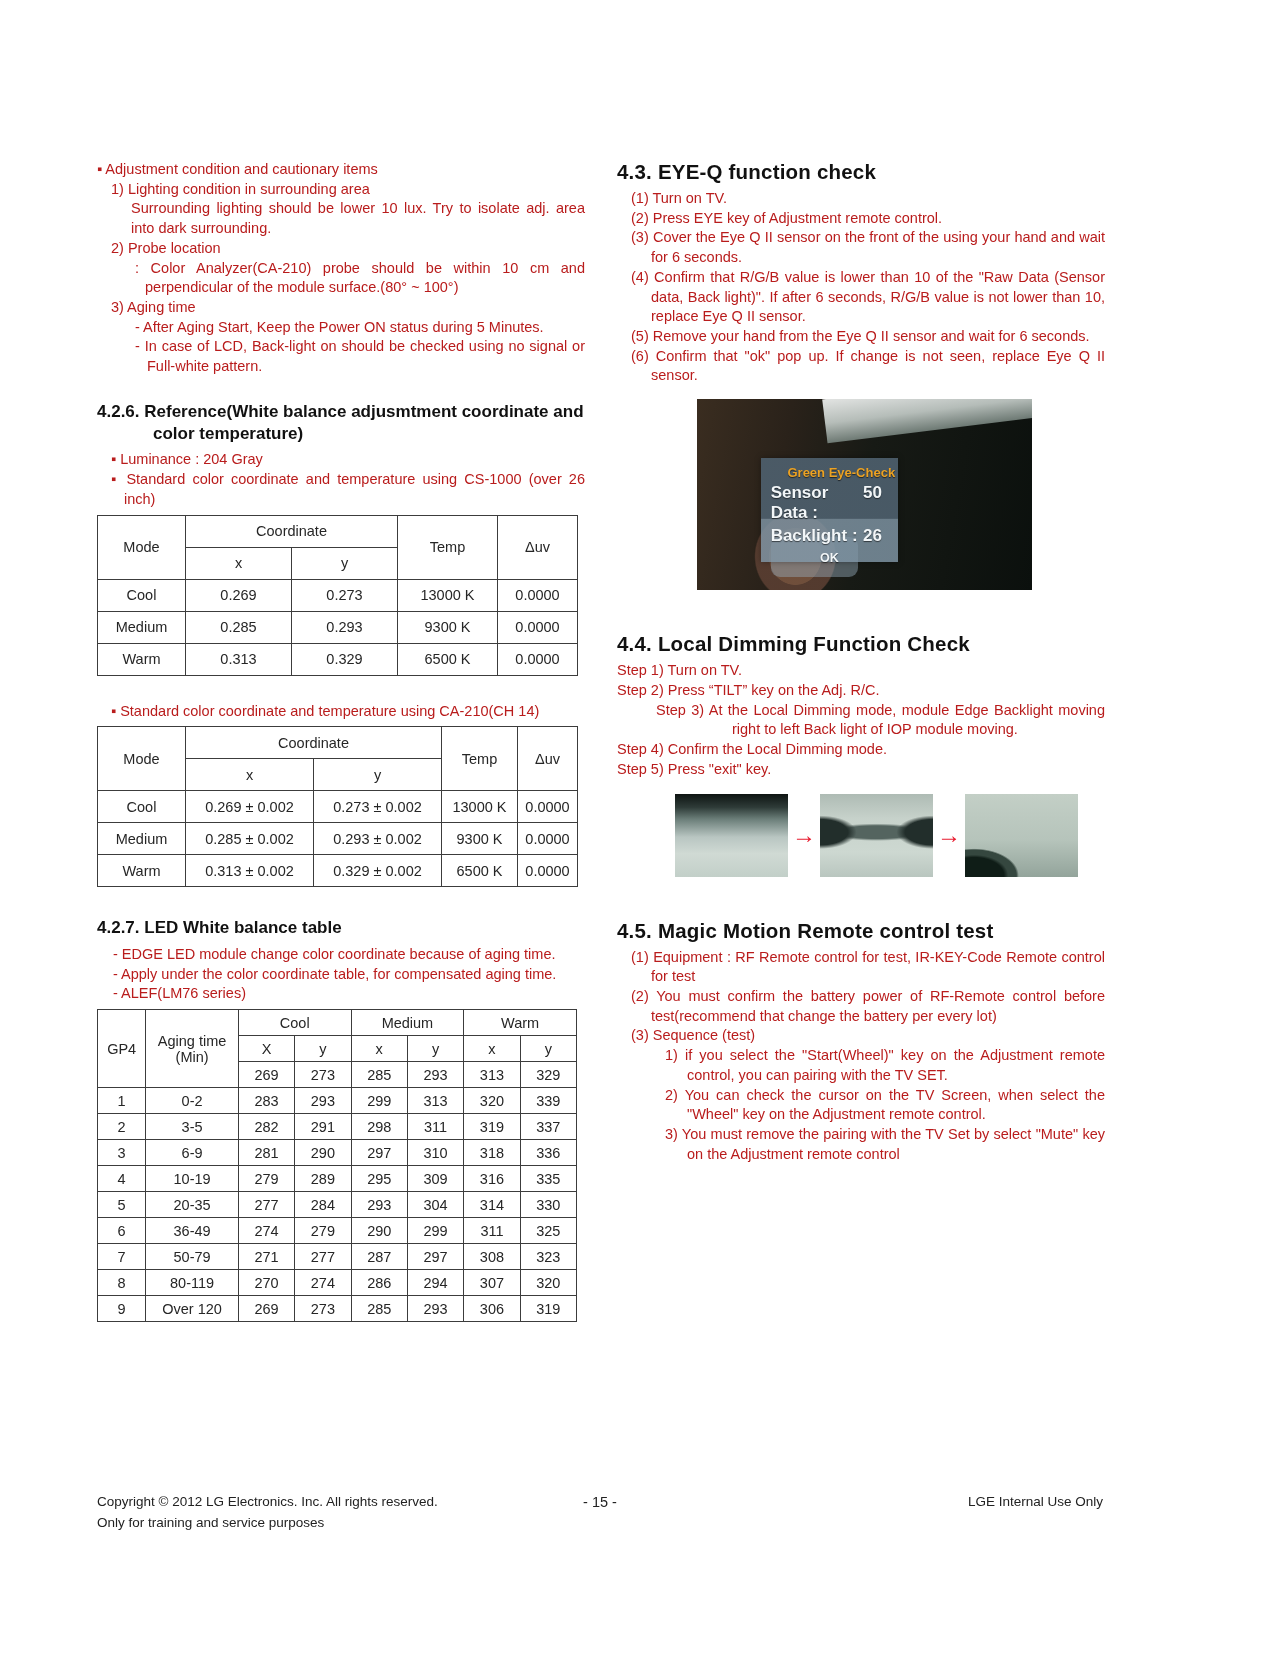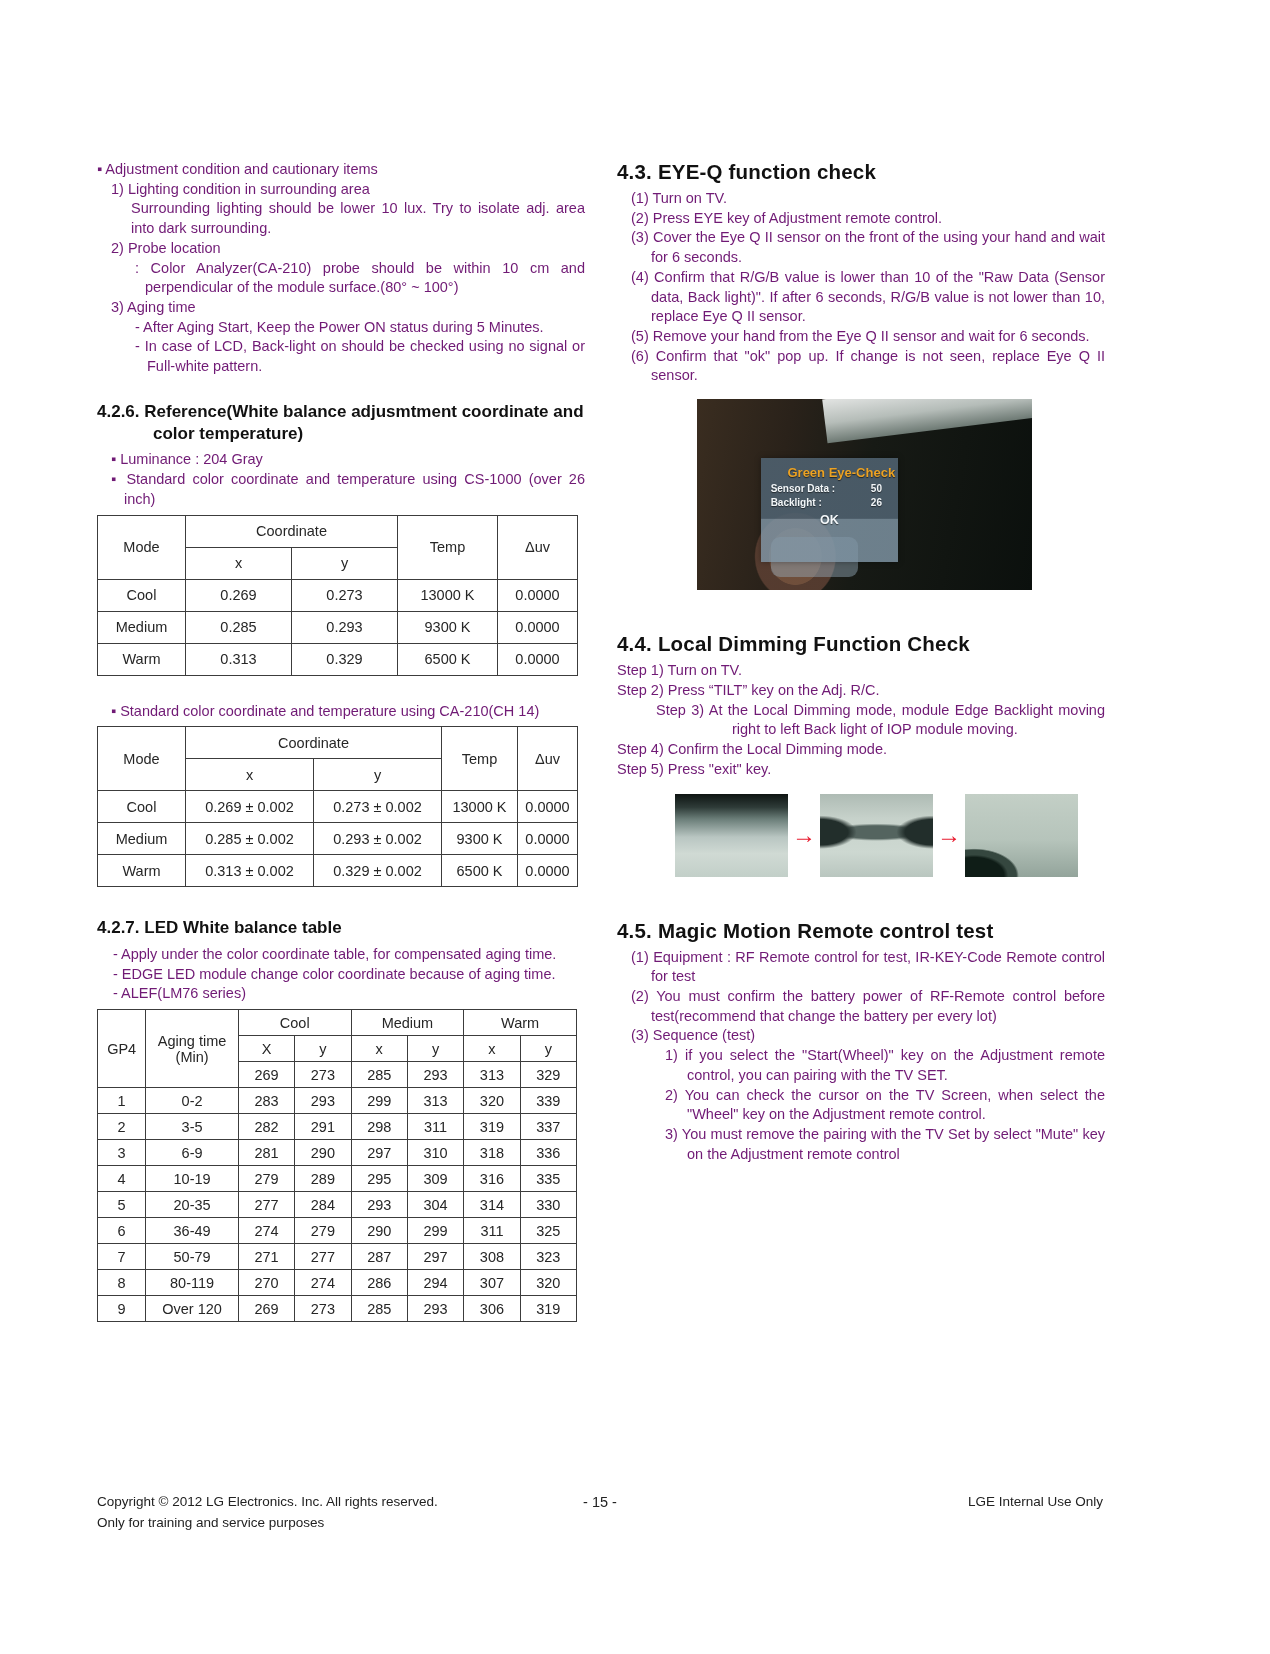--- a/index.html
+++ b/index.html
@@ -5,21 +5,21 @@
   html,body { margin:0; padding:0; background:#888; }
   .page {
     position:relative; width:1270px; height:1654px; margin:0 auto;
     background:#ffffff; font-family:"Liberation Sans", sans-serif; color:#222;
     overflow:hidden;
   }
   .col { position:absolute; top:160px; width:488px; }
   .col-left  { left:97px; }
   .col-right { left:617px; }
 
-  .p { font-size:14.5px; line-height:1.36; color:#701a75; }
+  .p { font-size:14.5px; line-height:1.36; color:#b91c1c; }
   .just { text-align:justify; }
 
   
   .bullet-title { padding-left:14px; text-indent:-14px; }
   .num1  { padding-left:34px; text-indent:-20px; }
   .body2 { padding-left:34px; }
   .colon3 { padding-left:48px; text-indent:-10px; }
   .dash3  { padding-left:50px; text-indent:-12px; }
 
   h2.sec { font-size:20.5px; font-weight:bold; color:#111; margin:0 0 5px 0; letter-spacing:.2px; }
@@ -76,21 +76,21 @@
     opacity:.85;
   }
   .osd {
     position:absolute; left:19%; top:31%; width:41%; height:54%;
     background:linear-gradient(180deg, rgba(78,96,110,.9) 0 58%, rgba(128,150,166,.82) 59% 100%);
     box-shadow:0 0 6px rgba(0,0,0,.35);
   }
   .osd-title { margin-top:7px; text-align:center; font-size:13px; font-weight:bold; color:#eca223;
                text-shadow:0 1px 1px rgba(0,0,0,.6);margin-left:24px; }
   .osd-row { display:flex; justify-content:space-between; padding:3px 16px 0 10px;
-             font-size:10px; font-weight:bold; color:#f2f6f8; text-shadow:0 1px 1px rgba(0,0,0,.55); }
+             font-size:17px; font-weight:bold; color:#f2f6f8; text-shadow:0 1px 1px rgba(0,0,0,.55); }
   .osd-ok { margin-top:5px; text-align:center; font-size:12.5px; font-weight:bold; color:#f2f6f8;
             text-shadow:0 1px 1px rgba(0,0,0,.55); }
   .osd-lower { position:absolute; left:22%; top:72%; width:26%; height:21%;
                background:rgba(150,172,188,.45); border-radius:9px; }
 
   
   .dim-row { display:flex; align-items:center; margin:14px 0 0 58px; }
   .dim-img { width:113px; height:83px; }
   .dim-img.d1 { background:linear-gradient(180deg,#0e1412 0%,#2e3b38 16%,#6a7d78 30%,#b9c6c2 52%,#d0dad4 72%,#c2cfc8 100%); }
   .dim-img.d2 { background:
@@ -215,22 +215,22 @@
             <td>0.313 ± 0.002</td>
             <td>0.329 ± 0.002</td>
             <td>6500 K</td>
             <td>0.0000</td>
           </tr>
         </tbody>
     </table>
 
     <div style="height:30px"></div>
     <h3 class="sec" style="padding-left:0;text-indent:0">4.2.7. LED White balance table</h3>
+    <div class="p dash3 just" style="padding-left:28px;text-indent:-12px">- EDGE LED module change color coordinate because of aging time.</div>
     <div class="p dash3 just" style="padding-left:28px;text-indent:-12px">- Apply under the color coordinate table, for compensated aging time.</div>
-    <div class="p dash3 just" style="padding-left:28px;text-indent:-12px">- EDGE LED module change color coordinate because of aging time.</div>
     <div class="p dash3" style="padding-left:28px;text-indent:-12px">- ALEF(LM76 series)</div>
 
     <table class="wb led">
       <colgroup>
         <col class="c-gp">
           <col class="c-age">
         <col class="c-v">
           <col class="c-v">
           <col class="c-v">
           <col class="c-v">

